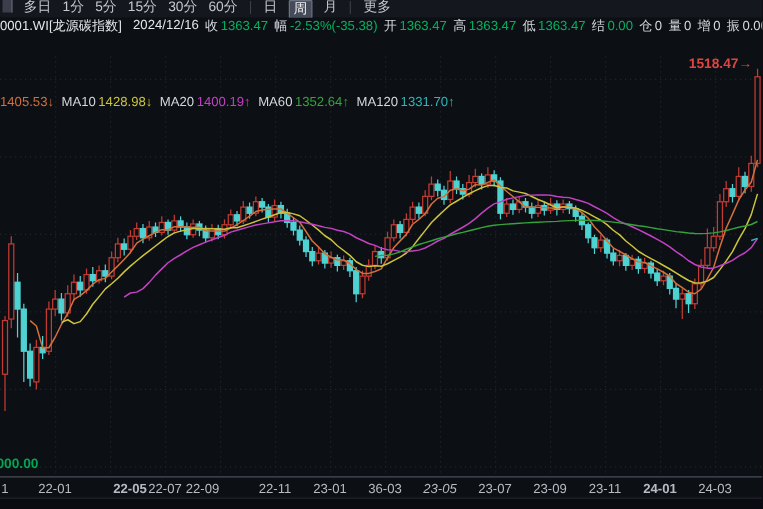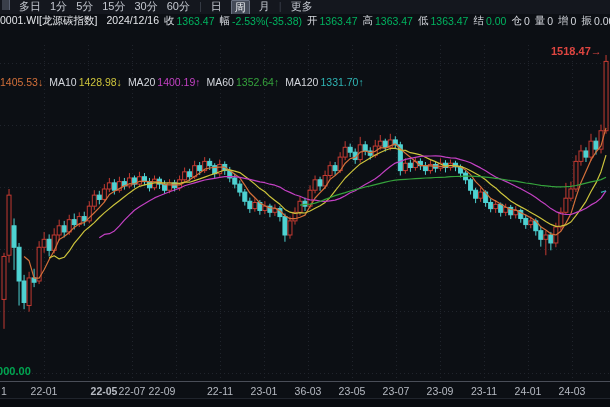--- a/index.html
+++ b/index.html
@@ -393,20 +393,20 @@
 
 <div class="xaxis">
     <div class="xlab edge" style="left: 1px;">1</div>
     <div class="xlab" style="left: 44px;">22-01</div>
     <div class="xlab" style="left: 104px; font-weight: bold;">22-05</div>
     <div class="xlab" style="left: 132px;">22-07</div>
     <div class="xlab" style="left: 162px;">22-09</div>
     <div class="xlab" style="left: 220px;">22-11</div>
     <div class="xlab" style="left: 264px;">23-01</div>
     <div class="xlab" style="left: 308px;">36-03</div>
-    <div class="xlab" style="left: 352px;">23-05</div>
+    <div class="xlab" style="left: 352px; font-style: italic;">23-05</div>
     <div class="xlab" style="left: 396px; text-align: center;">23-07</div>
     <div class="xlab" style="left: 440px;">23-09</div>
     <div class="xlab" style="left: 484px;">23-11</div>
-    <div class="xlab" style="left: 528px;">24-01</div>
+    <div class="xlab" style="left: 528px; font-weight: bold;">24-01</div>
     <div class="xlab" style="left: 572px;">24-03</div>
   </div>
 <div class="bottom-strip"></div>
 
 </body></html>

